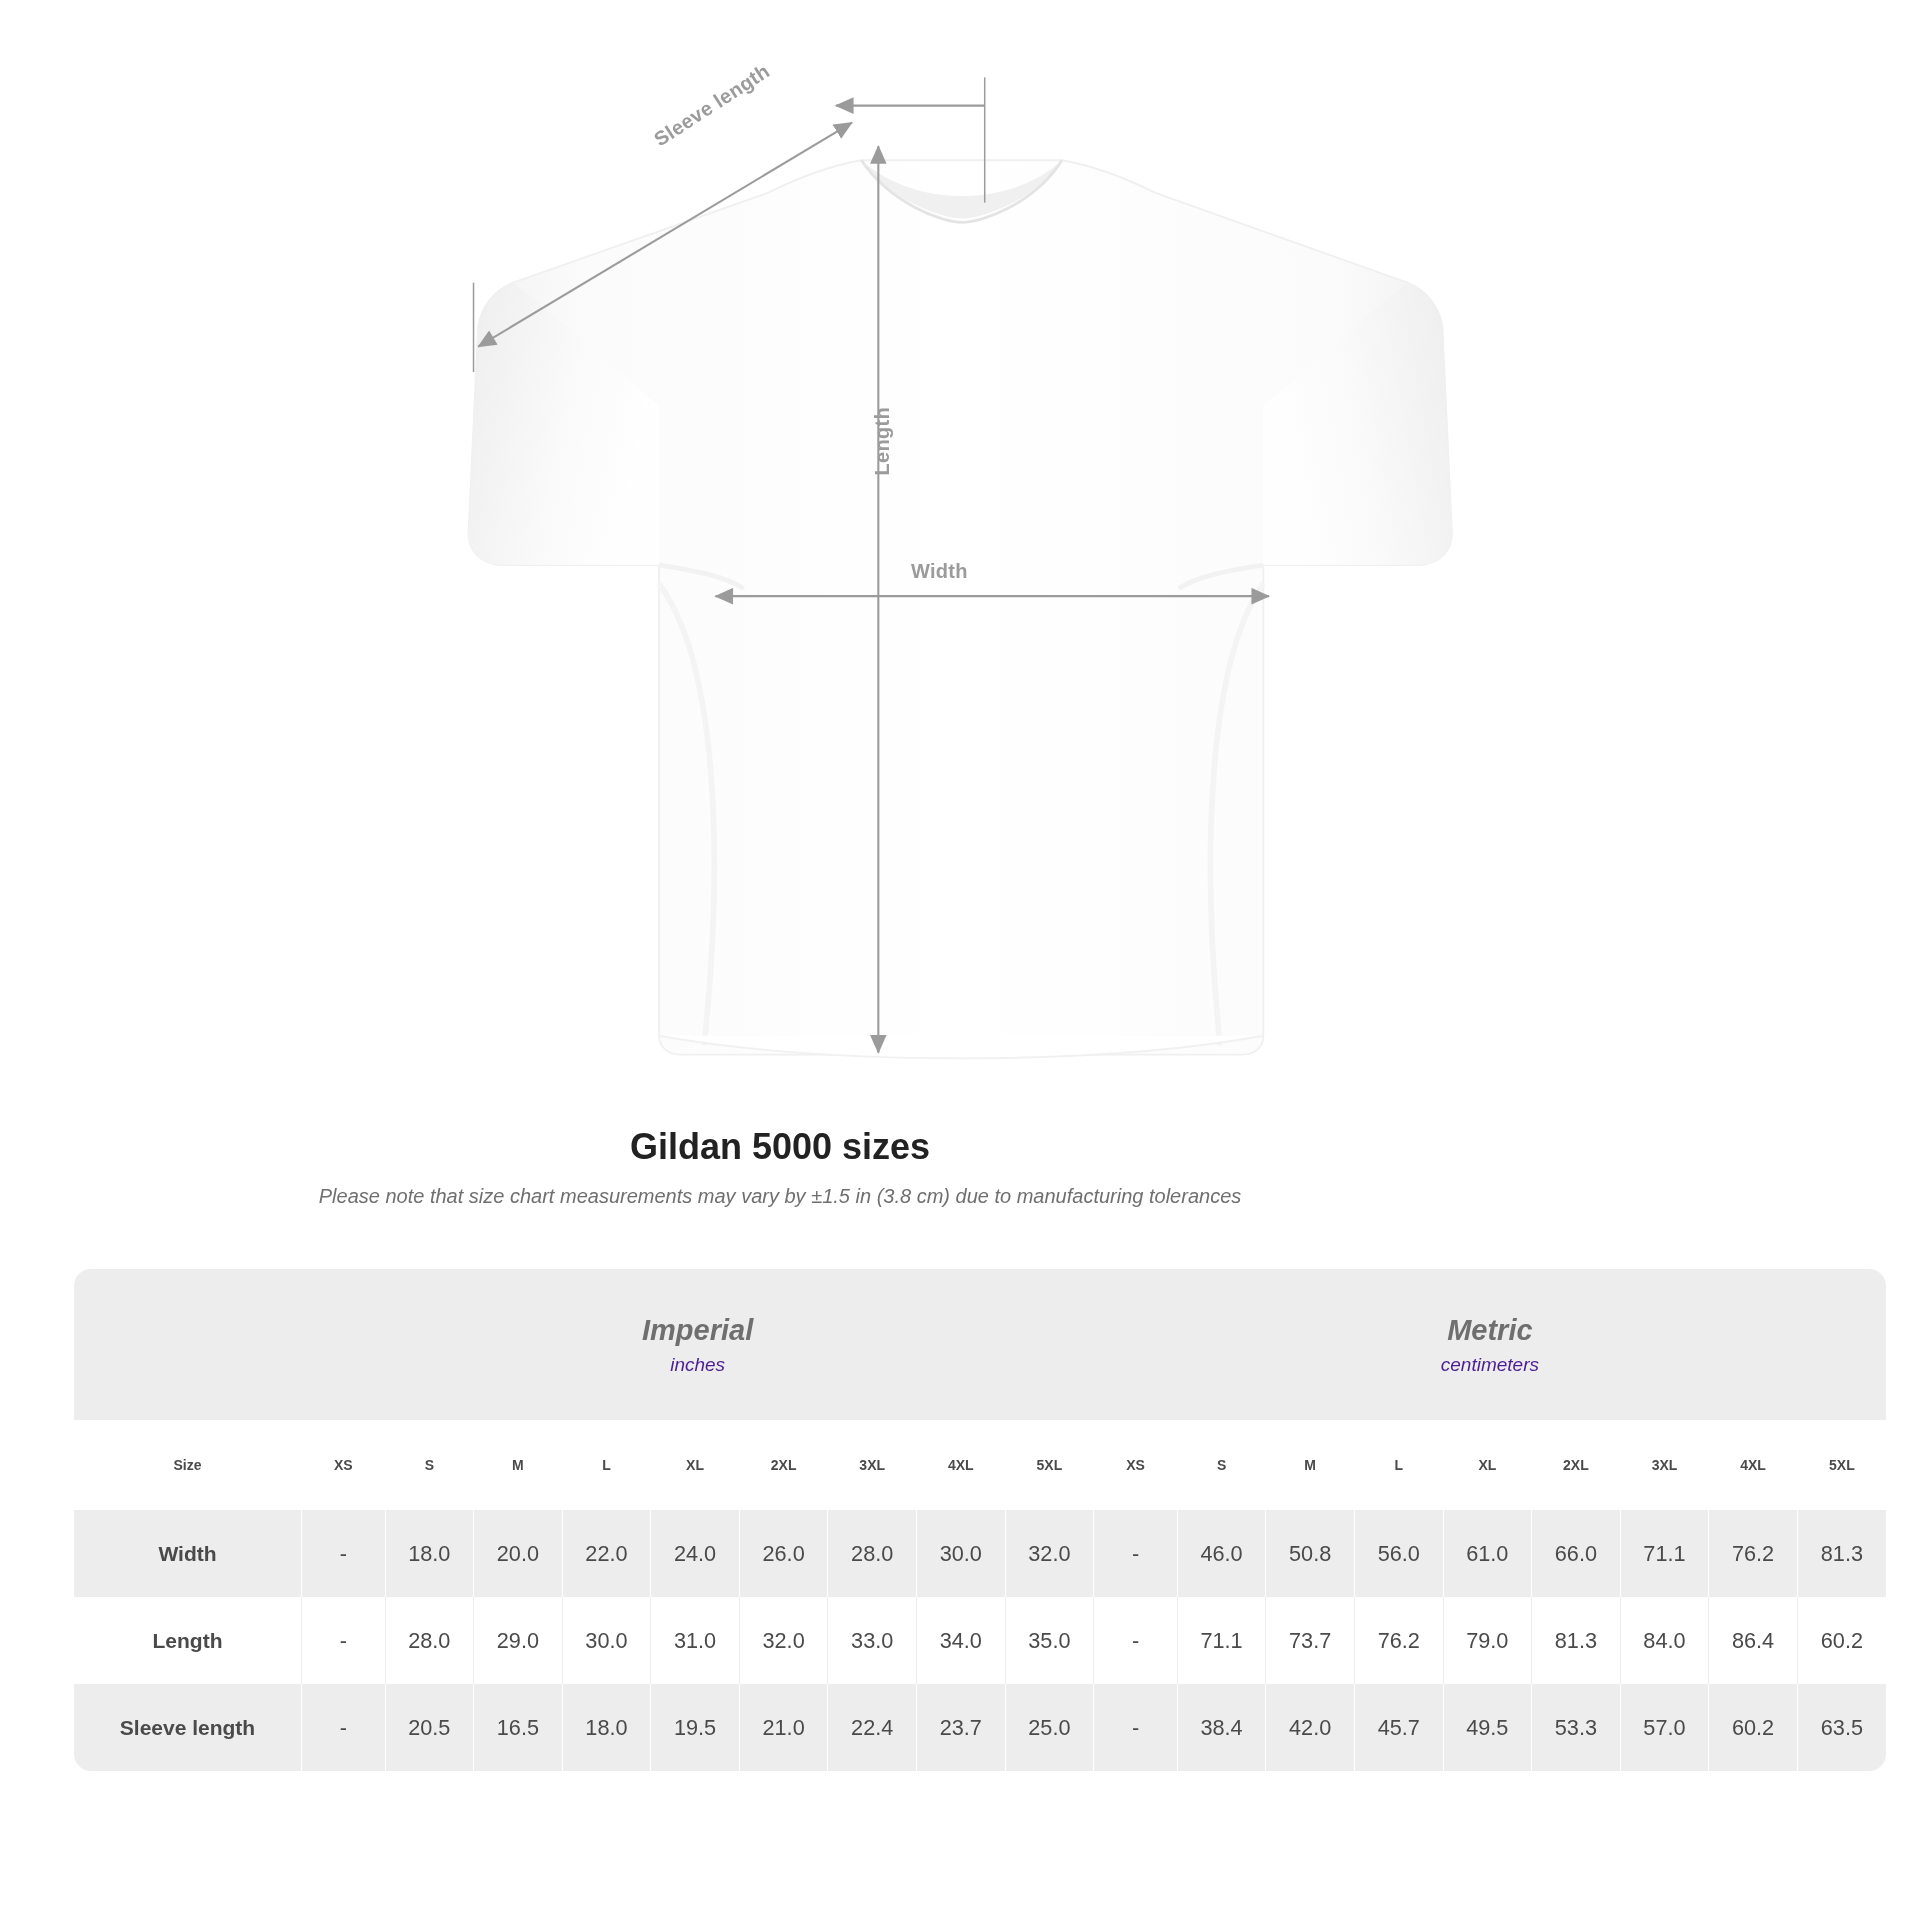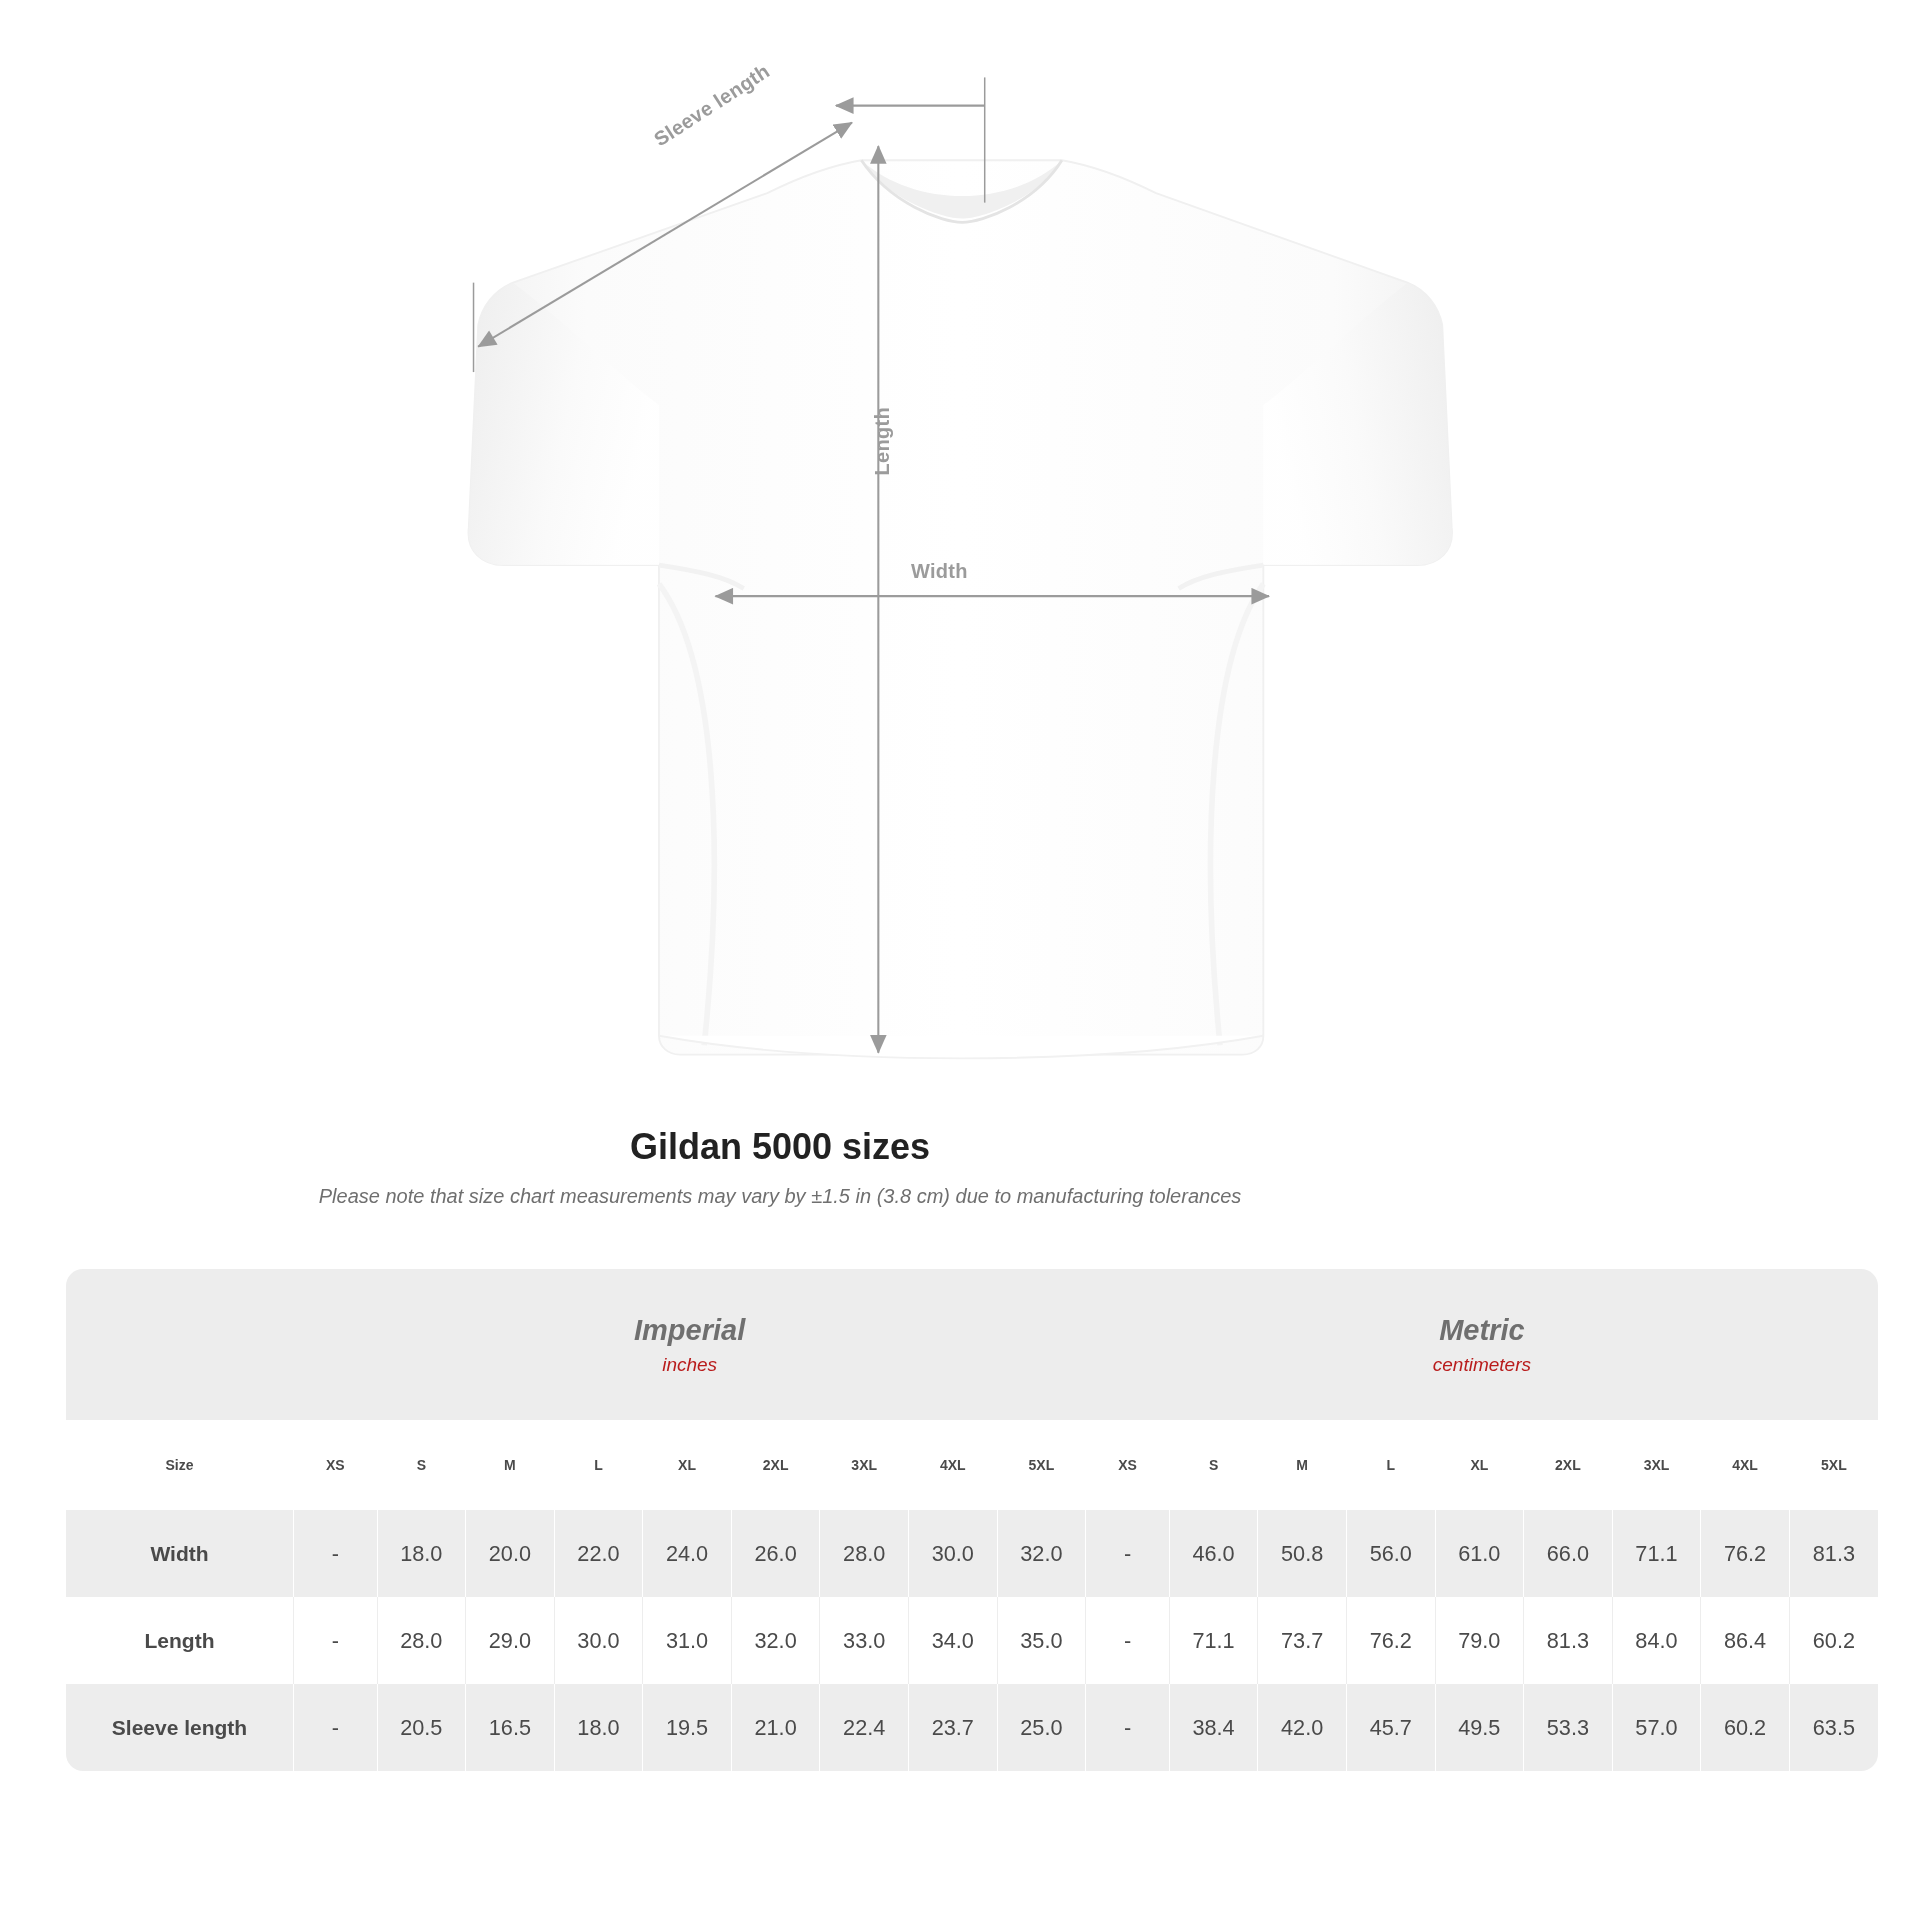--- a/index.html
+++ b/index.html
@@ -83,21 +83,21 @@
   .chart-note {
     font-size: 20px;
     font-style: italic;
     color: #6f6f6f;
     margin: 16px;
   }
 
   
   .table-area {
     position: absolute;
-    left: 66px;
+    left: 74px;
     top: 1269px;
     width: 1812px;
   }
   table.size-table {
     border-collapse: collapse;
     width: 1812px;
     table-layout: fixed;
   }
   table.size-table td, table.size-table th {
     padding: 0;
@@ -114,21 +114,21 @@
   .unit-name {
     font-size: 29px;
     font-style: italic;
     font-weight: bold;
     color: #6f6f6f;
     line-height: 1.2;
   }
   .unit-sub {
     font-size: 19px;
     font-style: italic;
-    color: #b91c1c;
+    color: #4c1d95;
     margin-top: 5.6px;
   }
   .row-label {
     font-size: 21px;
     font-weight: bold;
     color: #4a4a4a;
     text-align: center;
     vertical-align: middle;
   }
   .hdr-cell {

